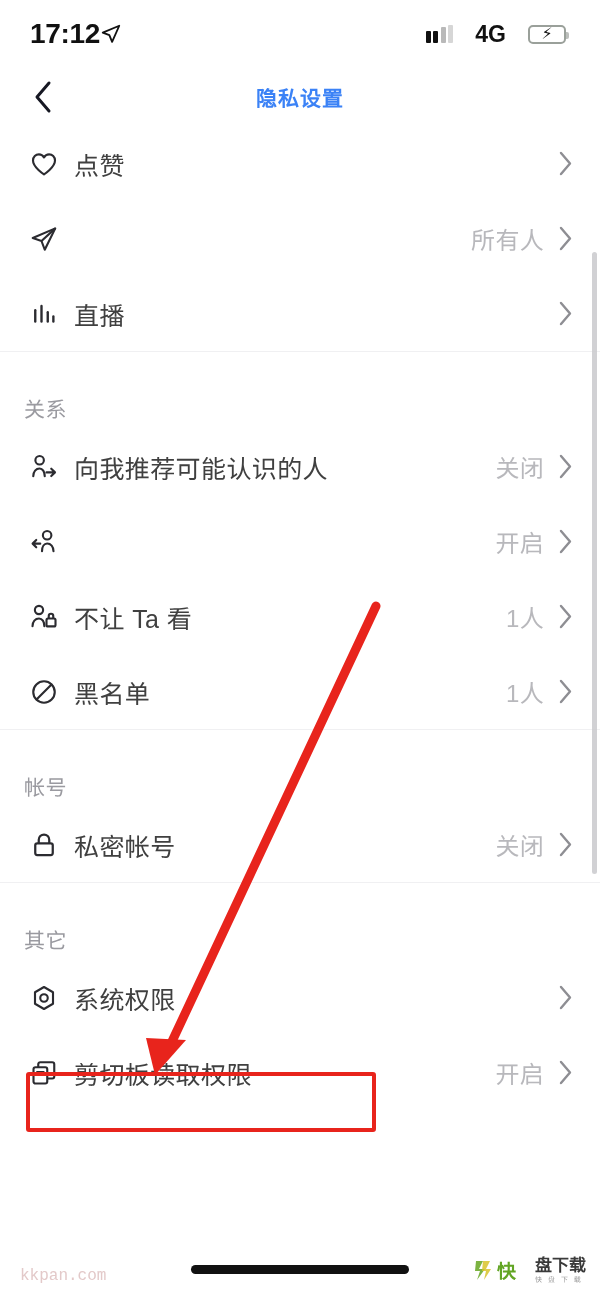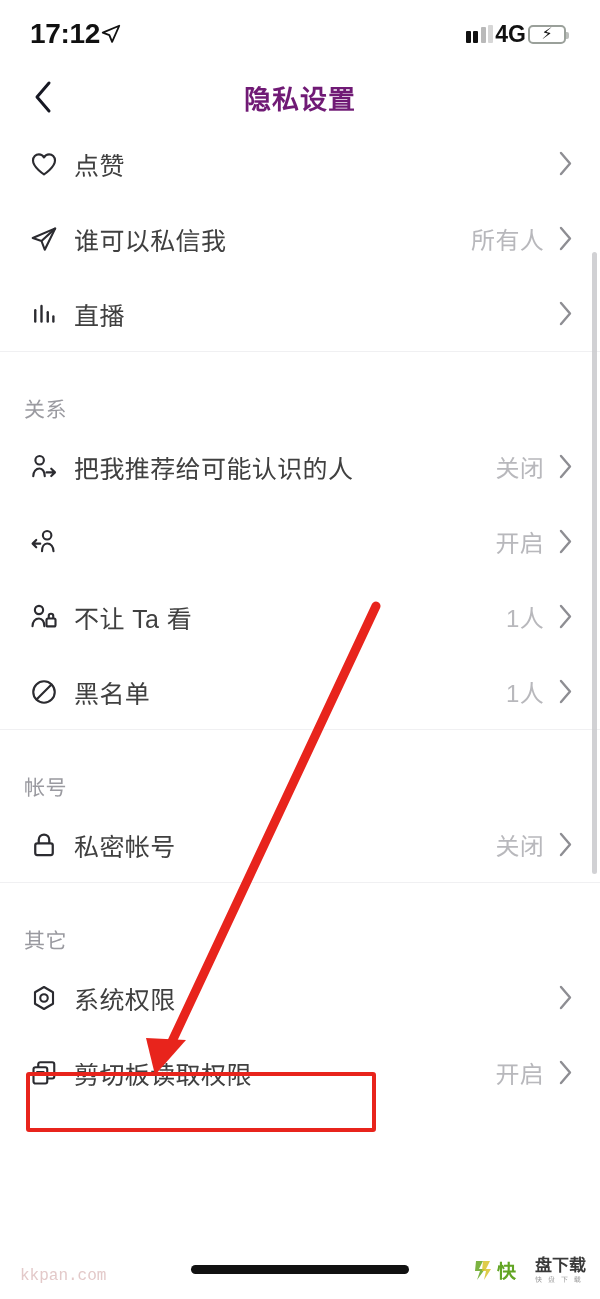--- a/index.html
+++ b/index.html
@@ -22,21 +22,21 @@
     position:absolute; top:0; left:0;
     width:600px; height:68px;
     display:flex; align-items:center; justify-content:space-between;
     padding:0 34px 0 30px;
   }
   .sb-left { display:flex; align-items:center; }
   .sb-time {
     font-size:28px; font-weight:bold; color:#111;
     letter-spacing:-0.3px;
   }
-  .sb-right { display:flex; align-items:center; gap:2px; }
+  .sb-right { display:flex; align-items:center; gap:22px; }
   .sb-net { font-size:23px; font-weight:600; color:#111; }
 
   
   .signal { display:flex; align-items:flex-end; gap:2.5px; height:18px; }
   .signal i {
     display:block; width:5px; background:#111; border-radius:1px;
   }
   .signal i:nth-child(1){height:12px;}
   .signal i:nth-child(2){height:12px;}
   .signal i:nth-child(3){height:16px; background:#b9b9b9;}
@@ -66,21 +66,21 @@
     width:600px; height:58px;
     display:flex; align-items:center; justify-content:center;
   }
   .nav-back {
     position:absolute; left:22px; top:50%; transform:translateY(-50%);
     width:44px; height:44px;
     display:flex; align-items:center; justify-content:center;
     cursor:pointer;
   }
   .nav-title {
-    font-size:27px; font-weight:bold; color:#701a75;
+    font-size:21px; font-weight:bold; color:#3b82f6;
     letter-spacing:1px;
   }
 
   
   .list {
     position:absolute; top:126px; left:0;
     width:600px; height:1150px;
     overflow:hidden;
   }
 
@@ -229,21 +229,20 @@
       </span>
     </div>
 
     <div class="row">
       <span class="ico">
         <svg width="30" height="30" viewBox="0 0 24 24">
           <path d="M21 3.5 L3 11.2 L10 13.6 L12.6 20.6 Z" fill="none" stroke="#2b2b30" stroke-width="1.7" stroke-linejoin="round"></path>
           <path d="M10 13.6 L21 3.5" fill="none" stroke="#2b2b30" stroke-width="1.7"></path>
         </svg>
       </span>
-      <span class="label">谁可以私信我</span>
       <span class="spacer"></span>
       <span class="value">所有人</span>
       <span class="chev">
         <svg width="17" height="27" viewBox="0 0 17 27">
           <path d="M4 3 L13 13.5 L4 24" fill="none" stroke="#8e8e93" stroke-width="2.4" stroke-linecap="round" stroke-linejoin="round"></path>
         </svg>
       </span>
     </div>
 
     <div class="row">
@@ -269,21 +268,21 @@
     <div class="section-title">关系</div>
 
     <div class="row">
       <span class="ico">
         <svg width="30" height="30" viewBox="0 0 24 24">
           <circle cx="8.5" cy="6.6" r="3.4" fill="none" stroke="#2b2b30" stroke-width="1.7"></circle>
           <path d="M12.6 19.4 C12.6 15.6 10.8 13.2 8.5 13.2 C5.6 13.2 3.4 15.6 3.4 19.4" fill="none" stroke="#2b2b30" stroke-width="1.7" stroke-linecap="round"></path>
           <path d="M14 16.3 L20.5 16.3 M17.8 13.4 L20.8 16.3 L17.8 19.2" fill="none" stroke="#2b2b30" stroke-width="1.7" stroke-linecap="round" stroke-linejoin="round"></path>
         </svg>
       </span>
-      <span class="label">把我推荐给可能认识的人</span>
+      <span class="label">向我推荐可能认识的人</span>
       <span class="spacer"></span>
       <span class="value">关闭</span>
       <span class="chev">
         <svg width="17" height="27" viewBox="0 0 17 27">
           <path d="M4 3 L13 13.5 L4 24" fill="none" stroke="#8e8e93" stroke-width="2.4" stroke-linecap="round" stroke-linejoin="round"></path>
         </svg>
       </span>
     </div>
 
     <div class="row">

